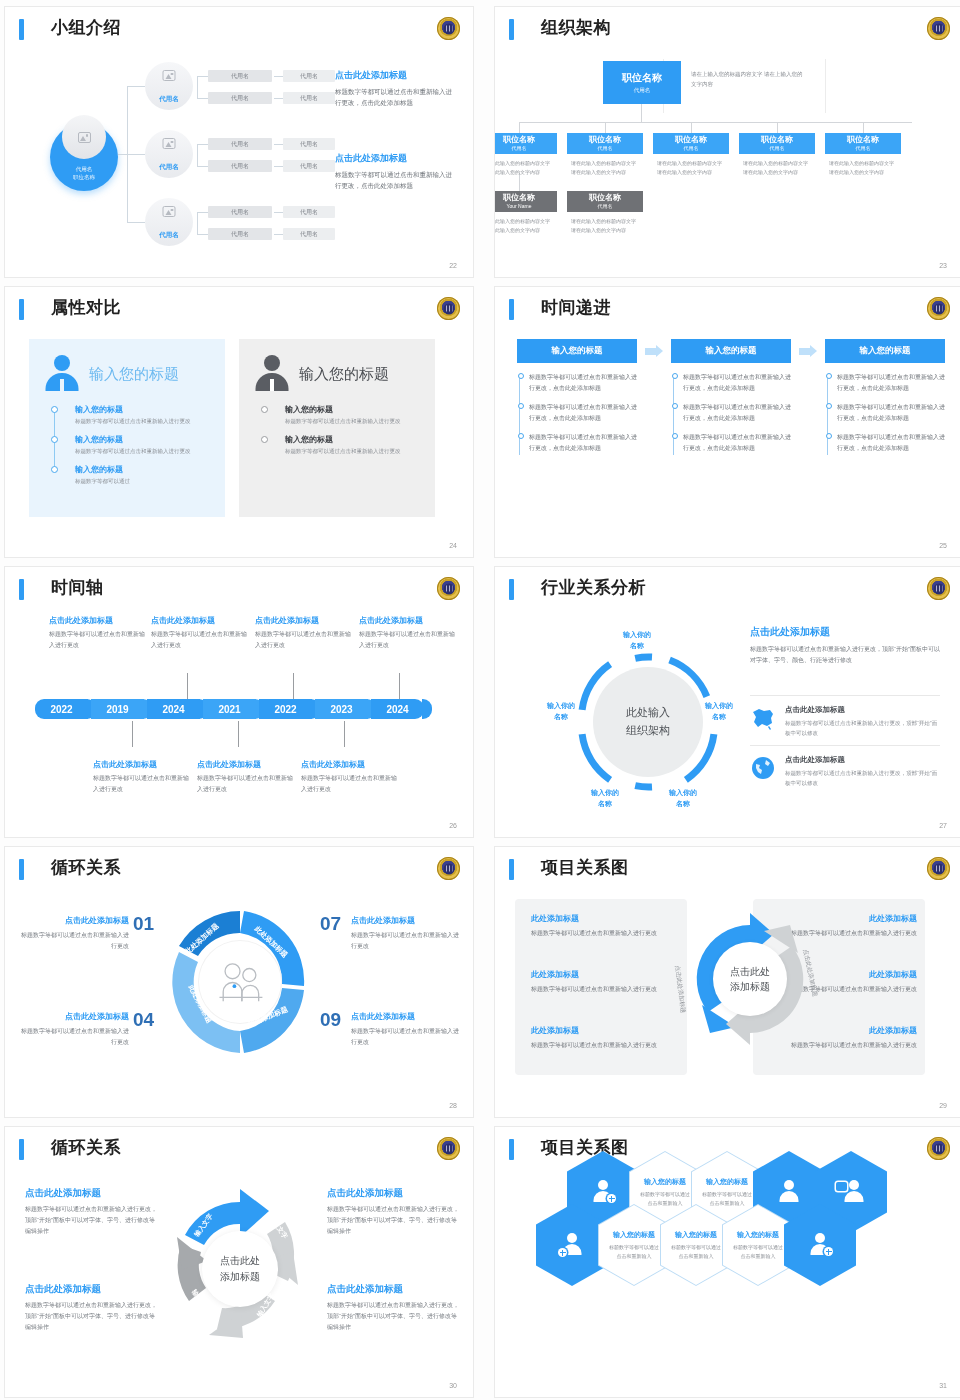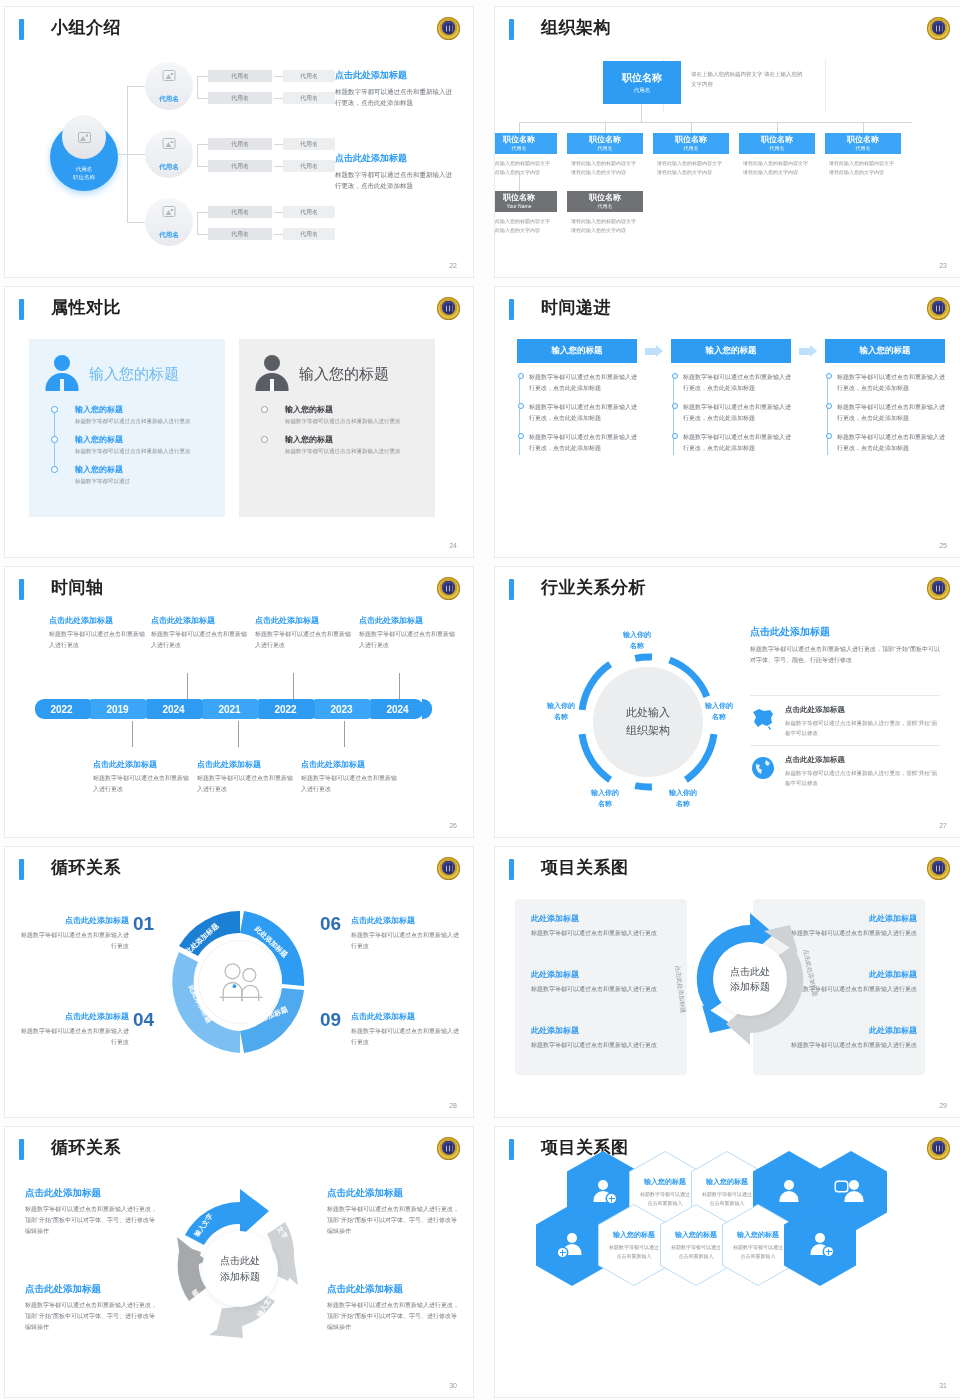--- a/index.html
+++ b/index.html
@@ -689,21 +689,21 @@
             <circle cx="24" cy="28" r="2" fill="#2f9cf4"></circle>
           </svg>
         </div>
         <div class="ringlbl" style="left:16px;top:27px;transform:rotate(-42deg);">此处添加标题</div>
         <div class="ringlbl" style="left:85px;top:30px;transform:rotate(43deg);">此处添加标题</div>
         <div class="ringlbl" style="left:82px;top:105px;transform:rotate(-22deg);">此处添加标题</div>
         <div class="ringlbl" style="left:14px;top:92px;transform:rotate(62deg);">此处添加标题</div>
       </div>
 
       <div class="cynum" style="left:128px;top:22px;">01</div>
-      <div class="cynum" style="left:315px;top:22px;">06</div>
+      <div class="cynum" style="left:315px;top:22px;">07</div>
       <div class="cynum" style="left:315px;top:118px;">09</div>
       <div class="cynum" style="left:128px;top:118px;">04</div>
 
       <div class="cytxt" style="left:16px;top:24px;text-align:right;">
         <h5>点击此处添加标题</h5>
         <p>标题数字等都可以通过点击和重新输入进行更改</p>
       </div>
       <div class="cytxt" style="left:346px;top:24px;">
         <h5>点击此处添加标题</h5>
         <p>标题数字等都可以通过点击和重新输入进行更改</p>

